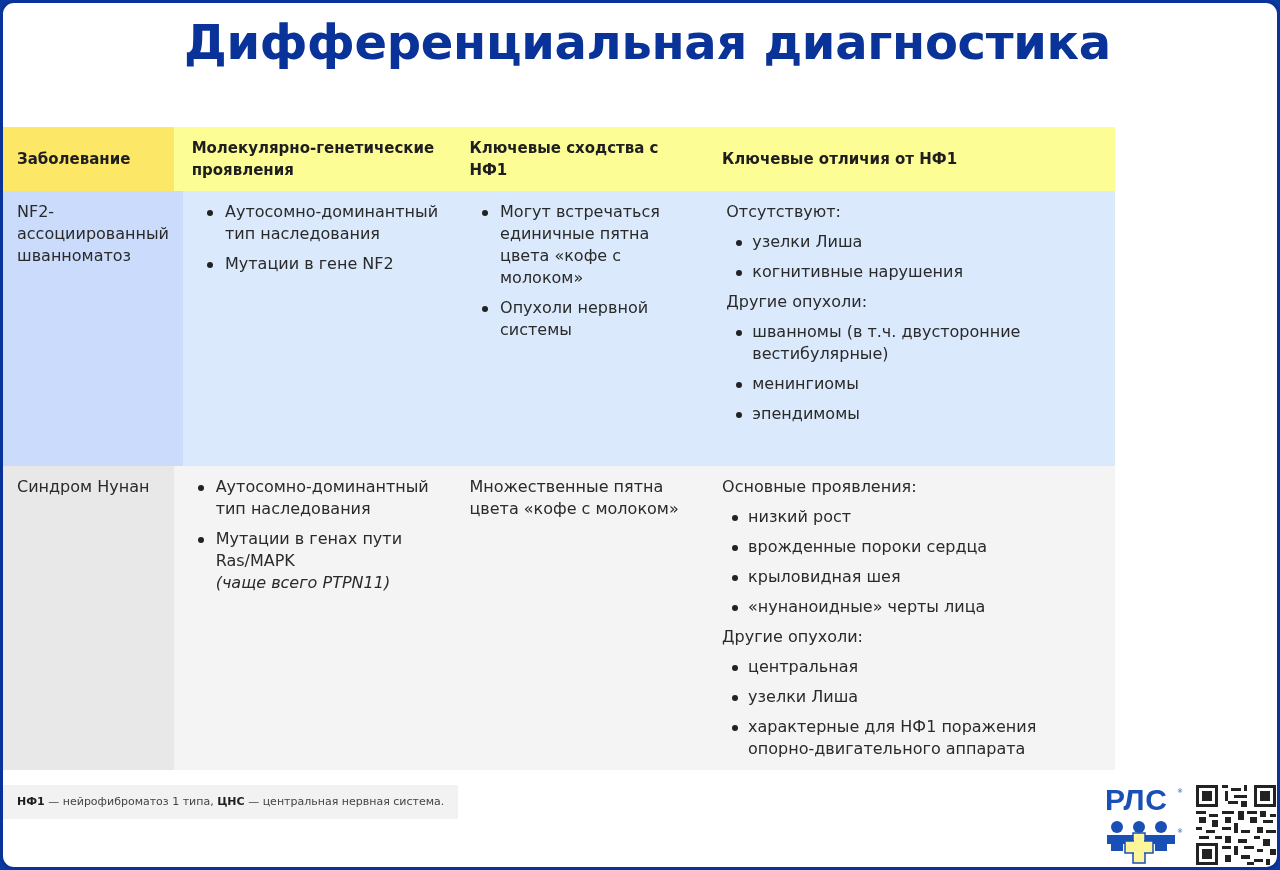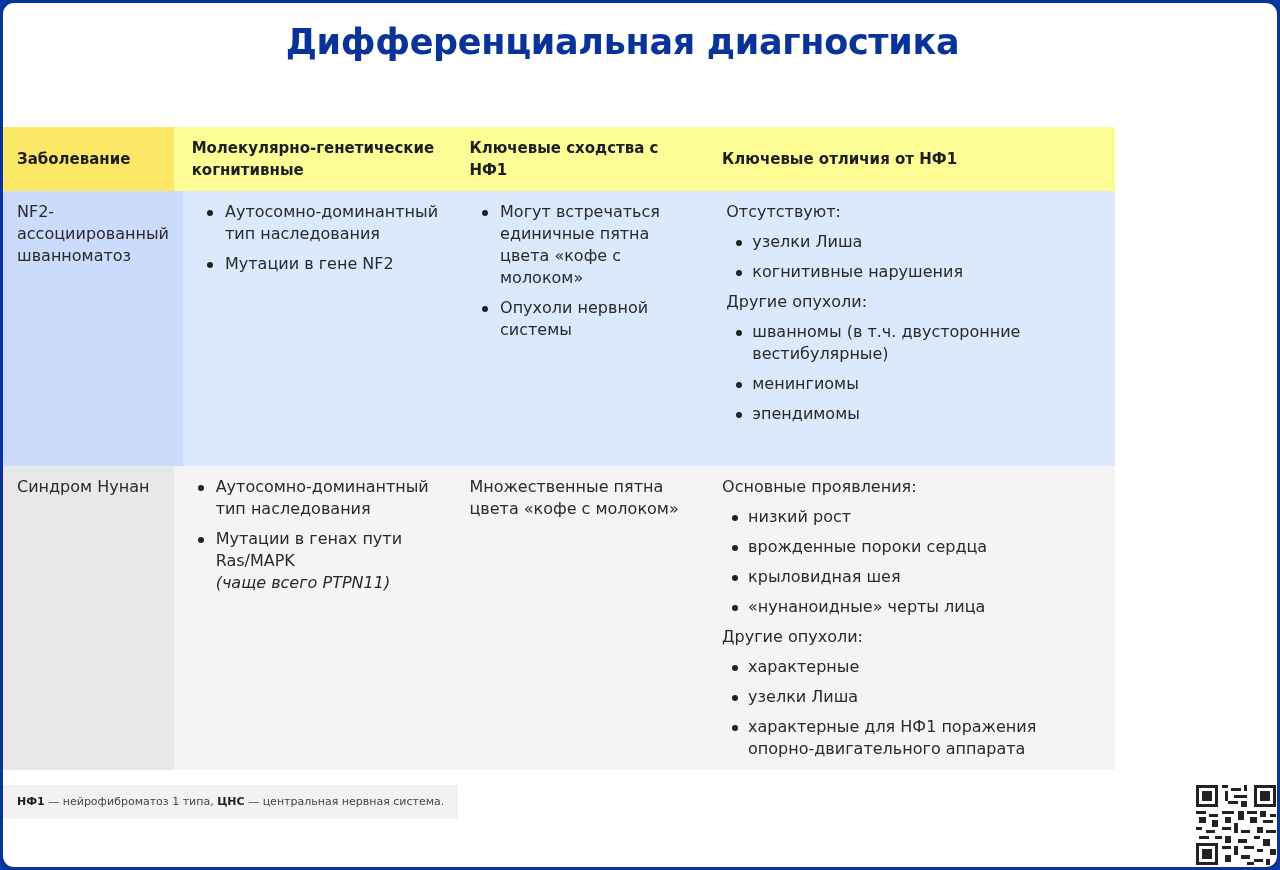--- a/index.html
+++ b/index.html
@@ -4,21 +4,21 @@
 <style>
   html, body { margin: 0; padding: 0; background: #0a3a9e; }
   body { width: 1280px; height: 870px; overflow: hidden; font-family: "DejaVu Sans", sans-serif; }
   .frame {
     position: absolute; left: 0; top: 0; width: 1274px; height: 864px;
     border: 3px solid #0a3399; border-radius: 14px; background: #ffffff; overflow: hidden;
   }
   .title {
     position: absolute; left: 0; top: 18px; width: 1239px; text-align: center;
     color: #0a3399; font-family: "DejaVu Sans", sans-serif; font-weight: bold;
-    font-size: 35px; line-height: 42px; letter-spacing: -0.3px;
+    font-size: 48px; line-height: 42px; letter-spacing: -0.3px; padding-left: 25px;
   }
   .title .light { font-weight: normal; }
   .table { position: absolute; left: 0; top: 124px; width: 1112px; }
   .row { display: flex; }
   .cell { box-sizing: border-box; font-size: 16px; line-height: 22px; color: #2a2a2a; }
   .c1 { width: 194px; padding: 10px 14px; }
   .c2 { width: 318px; padding: 10px 14px 10px 18px; }
   .c3 { width: 290px; padding: 10px 14px 10px 18px; }
   .c4 { width: 472px; padding: 10px 14px 10px 17px; }
   .header .cell { background: #fdfd96; font-weight: bold; font-size: 15px; line-height: 22px; color: #1e1e1e; display: flex; align-items: center; height: 64px; padding-top: 0; padding-bottom: 0; }
@@ -49,21 +49,21 @@
 <body>
 
 <div class="frame">
   <div class="title">
     <div>Дифференциальная диагностика</div>
   </div>
 
   <div class="table">
     <div class="row header">
       <div class="cell c1">Заболевание</div>
-      <div class="cell c2">Молекулярно-генетические когнитивные</div>
+      <div class="cell c2">Молекулярно-генетические проявления</div>
       <div class="cell c3">Ключевые сходства с НФ1</div>
       <div class="cell c4">Ключевые отличия от НФ1</div>
     </div>
 
     <div class="row r1">
       <div class="cell c1">NF2-ассоциированный шванноматоз</div>
       <div class="cell c2">
         <ul>
           <li>Аутосомно-доминантный тип наследования</li>
           <li>Мутации в гене NF2</li>
@@ -107,32 +107,48 @@
       <div class="cell c4">
         <p>Основные проявления:</p>
         <ul>
           <li>низкий рост</li>
           <li>врожденные пороки сердца</li>
           <li>крыловидная шея</li>
           <li>«нунаноидные» черты лица</li>
         </ul>
         <p>Другие опухоли:</p>
         <ul>
-          <li>характерные</li>
+          <li>центральная</li>
           <li>узелки Лиша</li>
           <li>характерные для НФ1 поражения опорно-двигательного аппарата</li>
         </ul>
       </div>
     </div>
   </div>
 
   <div class="footnote">
     <b>НФ1</b><span> — нейрофиброматоз 1 типа, </span><b>ЦНС</b><span> — центральная нервная система.</span>
   </div>
 
+  <div class="logo">
+    <span class="logo-text">РЛС</span>
+    <svg width="80" height="82" viewBox="0 0 80 82" style="position:absolute;left:0;top:0;">
+      <text x="74" y="10" font-size="6" fill="#1a4fb5" font-family="DejaVu Sans, sans-serif">®</text>
+      <text x="74" y="50" font-size="6" fill="#1a4fb5" font-family="DejaVu Sans, sans-serif">®</text>
+      <circle cx="14" cy="44" r="6" fill="#1a4fb5"></circle>
+      <circle cx="36" cy="44" r="6" fill="#1a4fb5"></circle>
+      <circle cx="58" cy="44" r="6" fill="#1a4fb5"></circle>
+      <rect x="4" y="52" width="68" height="9" fill="#1a4fb5"></rect>
+      <rect x="8" y="52" width="12" height="16" fill="#1a4fb5"></rect>
+      <rect x="52" y="52" width="12" height="16" fill="#1a4fb5"></rect>
+      <rect x="30" y="50" width="12" height="30" fill="#fdf59a" stroke="#1a4fb5" stroke-width="1.5"></rect>
+      <rect x="22" y="58" width="28" height="12" fill="#fdf59a" stroke="#1a4fb5" stroke-width="1.5"></rect>
+      <rect x="31" y="51" width="10" height="28" fill="#fdf59a"></rect>
+    </svg>
+  </div>
 
   <div class="qr">
     <svg width="80" height="80" viewBox="0 0 25 25" shape-rendering="crispEdges">
       <rect width="25" height="25" fill="#fff"></rect>
       <g fill="#222">
         <rect x="0" y="0" width="7" height="7"></rect>
           <rect x="1" y="1" width="5" height="5" fill="#fff"></rect>
           <rect x="2" y="2" width="3" height="3"></rect>
         <rect x="18" y="0" width="7" height="7"></rect>
           <rect x="19" y="1" width="5" height="5" fill="#fff"></rect>

